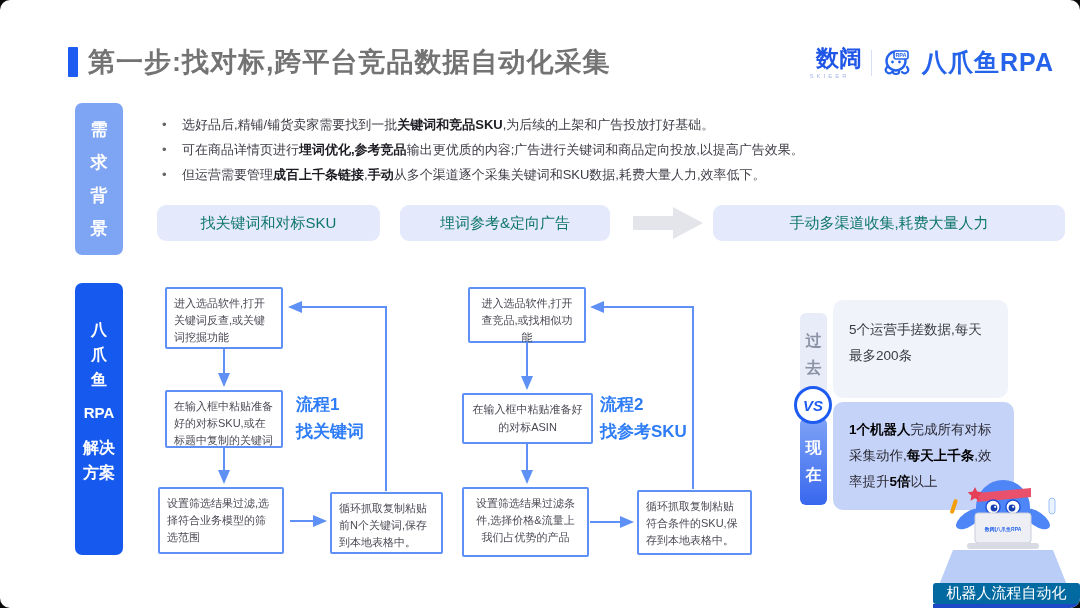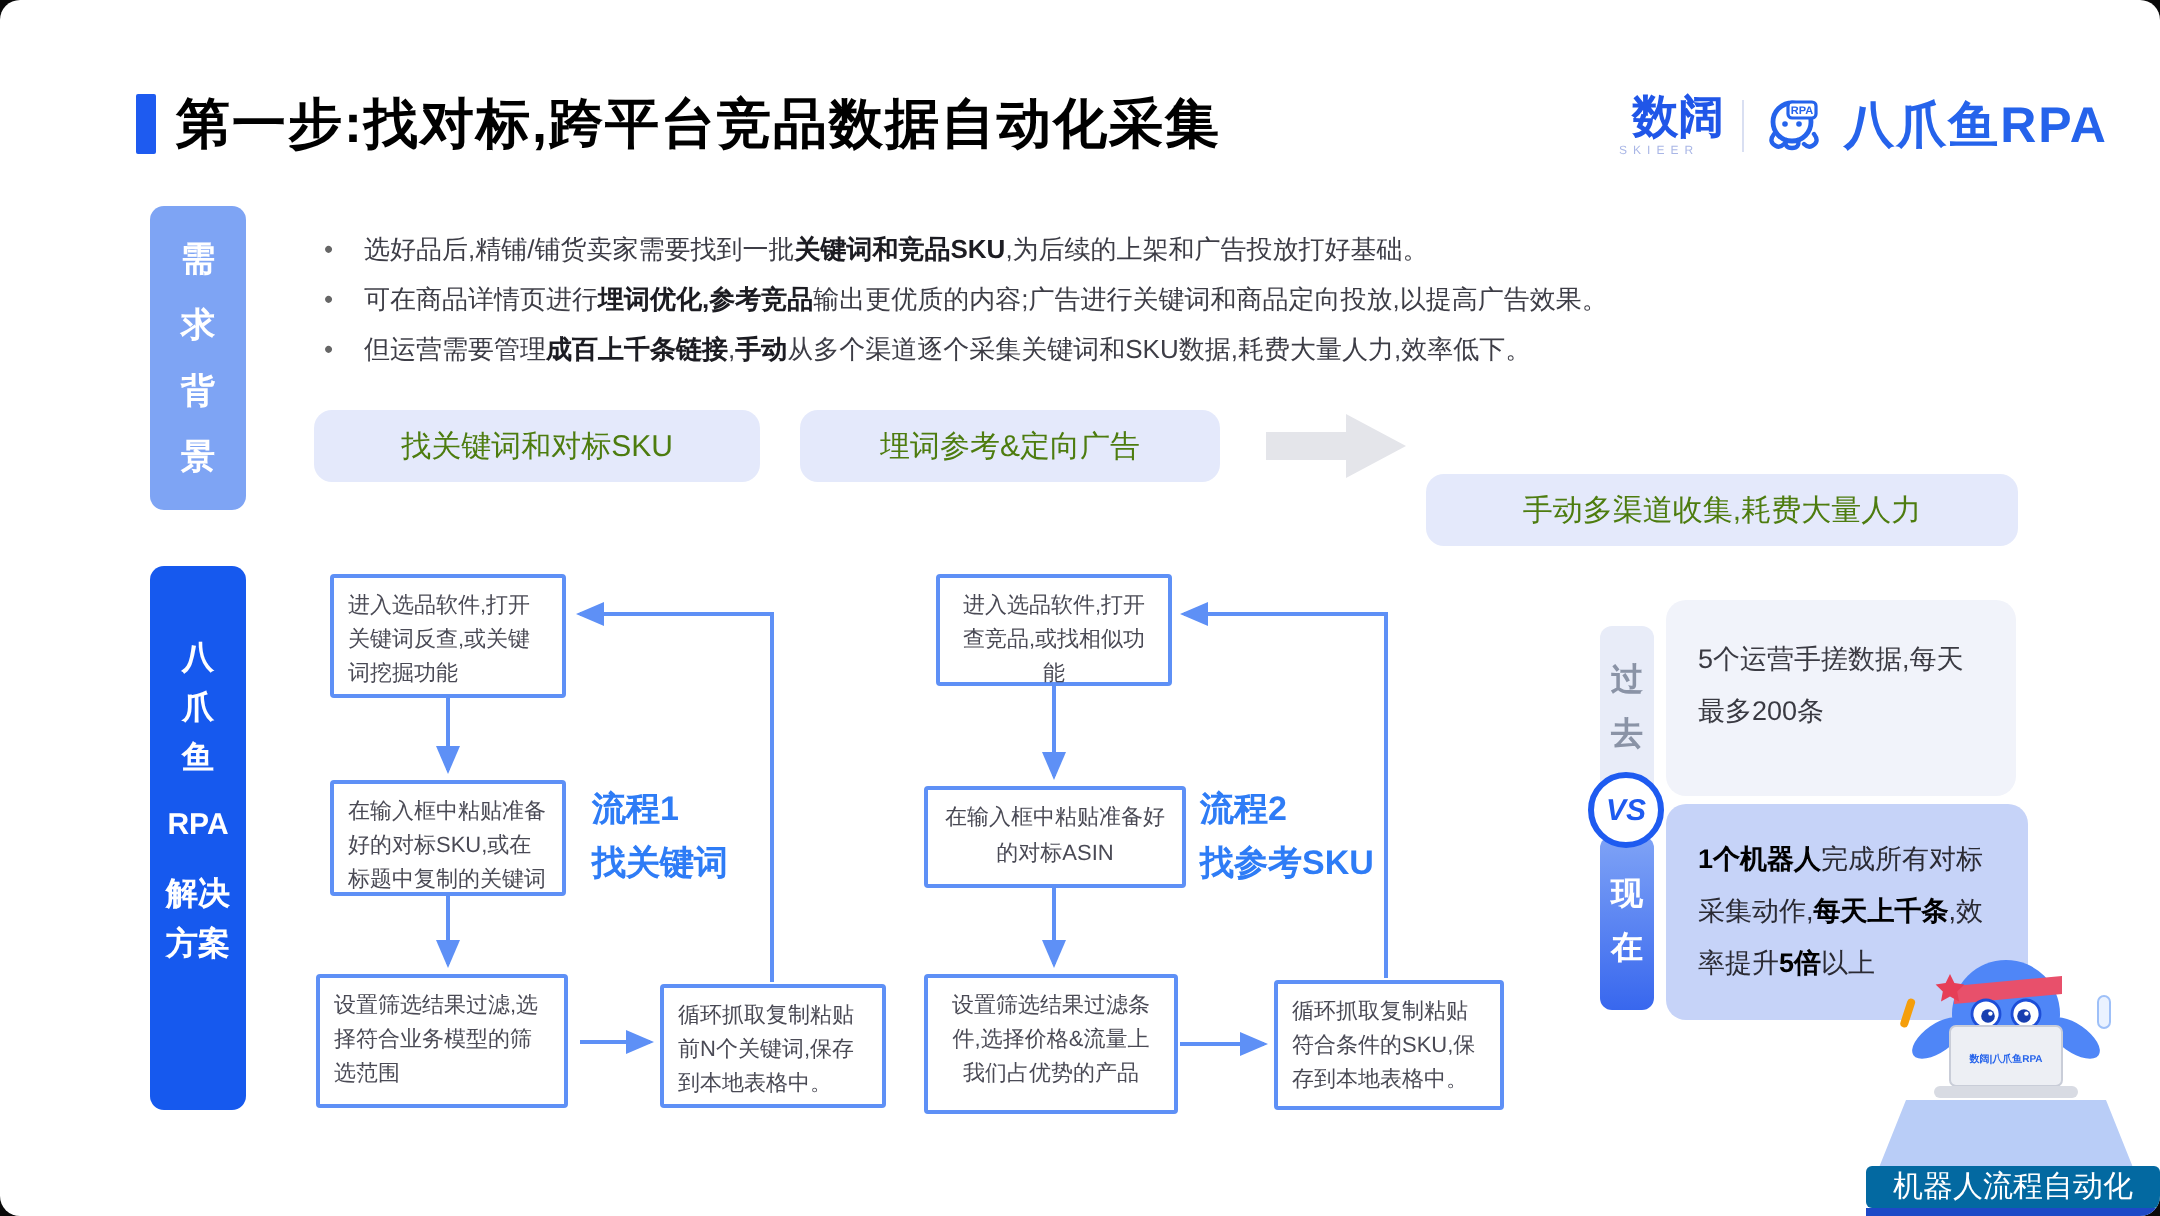--- a/index.html
+++ b/index.html
@@ -1,21 +1,21 @@
 <!DOCTYPE html>
 <html><head>
 <meta charset="utf-8">
 <style>
   html,body{margin:0;padding:0;background:#0a0a0a;}
   .slide{position:relative;width:1080px;height:608px;background:#ffffff;border-radius:10px;
          overflow:hidden;font-family:"Liberation Sans","DejaVu Sans",sans-serif;}
   
   .hdr{position:absolute;left:68px;top:44px;display:flex;align-items:center;}
   .accent{width:10px;height:30px;background:#1E5BF0;margin-right:10px;border-radius:1px;}
-  .title{font-size:27px;font-weight:bold;color:#000000;letter-spacing:1px;}
+  .title{font-size:27px;font-weight:bold;color:#737373;letter-spacing:1px;}
   .brand{position:absolute;right:26px;top:46px;display:flex;align-items:center;gap:9px;}
   .brand-l{display:flex;flex-direction:column;align-items:center;line-height:1;}
   .brand-l .zh{font-size:23px;font-weight:bold;color:#2056E8;margin-left:19px;}
   .brand-l .sub{font-size:6px;letter-spacing:3px;color:#A9B6E6;margin-top:3px;}
   .brand-div{width:1px;height:26px;background:#D9DFF2;}
   .brand-r{font-size:25px;font-weight:bold;color:#2563EB;letter-spacing:1px;}
   
   .vtab{position:absolute;border-radius:7px;text-align:center;color:#fff;font-weight:bold;}
   .vtab1{left:75px;top:103px;width:48px;height:152px;background:#7EA4F4;font-size:17px;padding-top:10px;box-sizing:border-box;}
   .vtab1 .vl{line-height:33px;}
@@ -23,24 +23,24 @@
   .vtab2 .vl{line-height:25px;}
   .vtab2 .vl:nth-child(4){margin:8px 0;font-size:15px;letter-spacing:0;}
   .vtab2 .vl:nth-child(5){margin-top:10px;}
   
   .bullets{position:absolute;left:160px;top:112px;width:880px;font-size:13px;color:#3d3d46;}
   .bullets .b{position:relative;padding-left:22px;line-height:25px;white-space:nowrap;}
   .bullets .b::before{content:"•";position:absolute;left:2px;color:#666;}
   .bullets .em{font-weight:bold;color:#1c1c22;}
   
   .pill{position:absolute;top:205px;height:36px;background:#E4E9FB;border-radius:9px;
-        display:flex;align-items:center;justify-content:center;font-size:15px;color:#4d7c0f;}
+        display:flex;align-items:center;justify-content:center;font-size:15px;color:#0f766e;}
   .pill1{left:157px;width:223px;}
   .pill2{left:400px;width:210px;}
-  .pill3{left:713px;width:296px;margin-top:32px;}
+  .pill3{left:713px;width:352px;}
   
   .fbox{position:absolute;background:#fff;border:2px solid #5E90F6;border-radius:2px;
         font-size:11px;color:#4a4a55;line-height:1.55;padding:6px 7px;box-sizing:border-box;}
   .f1a{left:165px;top:287px;width:118px;height:62px;}
   .f1b{left:165px;top:390px;width:118px;height:58px;}
   .f1c{left:158px;top:487px;width:126px;height:67px;}
   .f1d{left:330px;top:492px;width:113px;height:62px;}
   .f2a{left:468px;top:287px;width:118px;height:56px;text-align:center;}
   .f2b{left:462px;top:393px;width:131px;height:51px;text-align:center;display:flex;align-items:center;justify-content:center;}
   .f2c{left:462px;top:487px;width:127px;height:70px;text-align:center;}

